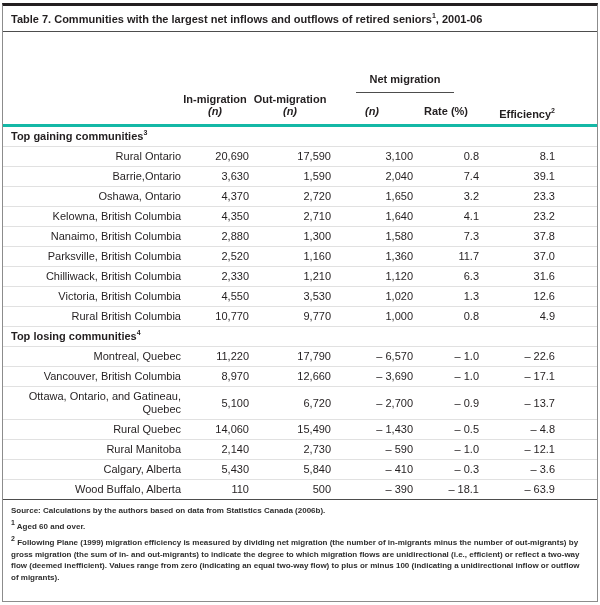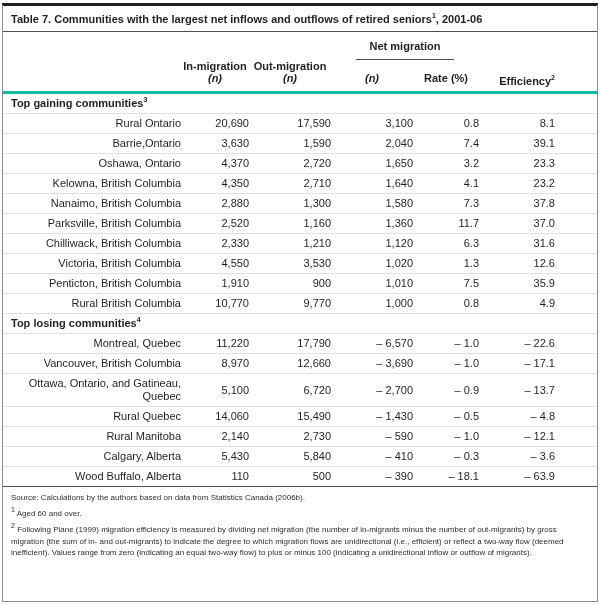--- a/index.html
+++ b/index.html
@@ -24,20 +24,21 @@
     font-weight: bold;
     padding: 7px 8px 6px 8px;
     border-bottom: 1px solid #4d4d4d;
   }
   sup { font-size: 7px; vertical-align: super; line-height: 0; }
   table.data {
     width: 100%;
     border-collapse: collapse;
     table-layout: fixed;
     font-size: 11px;
+    margin-top: 33px;
   }
   col.c-name { width: 178px; }
   col.c-in   { width: 68px;  }
   col.c-out  { width: 82px;  }
   col.c-netn { width: 82px;  }
   col.c-rate { width: 66px;  }
   col.c-eff  { width: 118px; }
   thead th {
     font-weight: bold;
     vertical-align: bottom;
@@ -69,20 +70,21 @@
   }
   .footnotes {
     border-top: 1px solid #4d4d4d;
     padding: 5px 8px 0 8px;
     font-size: 8px;
     color: #2e2e2e;
   }
   .footnotes p {
     margin: 0 0 4.5px 0;
     line-height: 1.45;
+    font-weight: bold;
   }
 </style>
 </head>
 <body>
 
 <div class="page">
   <div class="table-frame">
 
     <div class="title-bar">
       <span>Table 7. Communities with the largest net inflows and outflows of retired seniors</span><sup>1</sup><span>, 2001-06</span>
@@ -190,28 +192,20 @@
           </tr>
           <tr>
             <td class="name">Victoria, British Columbia</td>
             <td class="num">4,550</td>
             <td class="num">3,530</td>
             <td class="num">1,020</td>
             <td class="num">1.3</td>
             <td class="num eff">12.6</td>
           </tr>
           <tr>
-            <td class="name">Penticton, British Columbia</td>
-            <td class="num">1,910</td>
-            <td class="num">900</td>
-            <td class="num">1,010</td>
-            <td class="num">7.5</td>
-            <td class="num eff">35.9</td>
-          </tr>
-          <tr>
             <td class="name">Rural British Columbia</td>
             <td class="num">10,770</td>
             <td class="num">9,770</td>
             <td class="num">1,000</td>
             <td class="num">0.8</td>
             <td class="num eff">4.9</td>
           </tr>
           <tr class="section-row">
             <td colspan="6"><span>Top losing communities</span><sup>4</sup></td>
           </tr>

